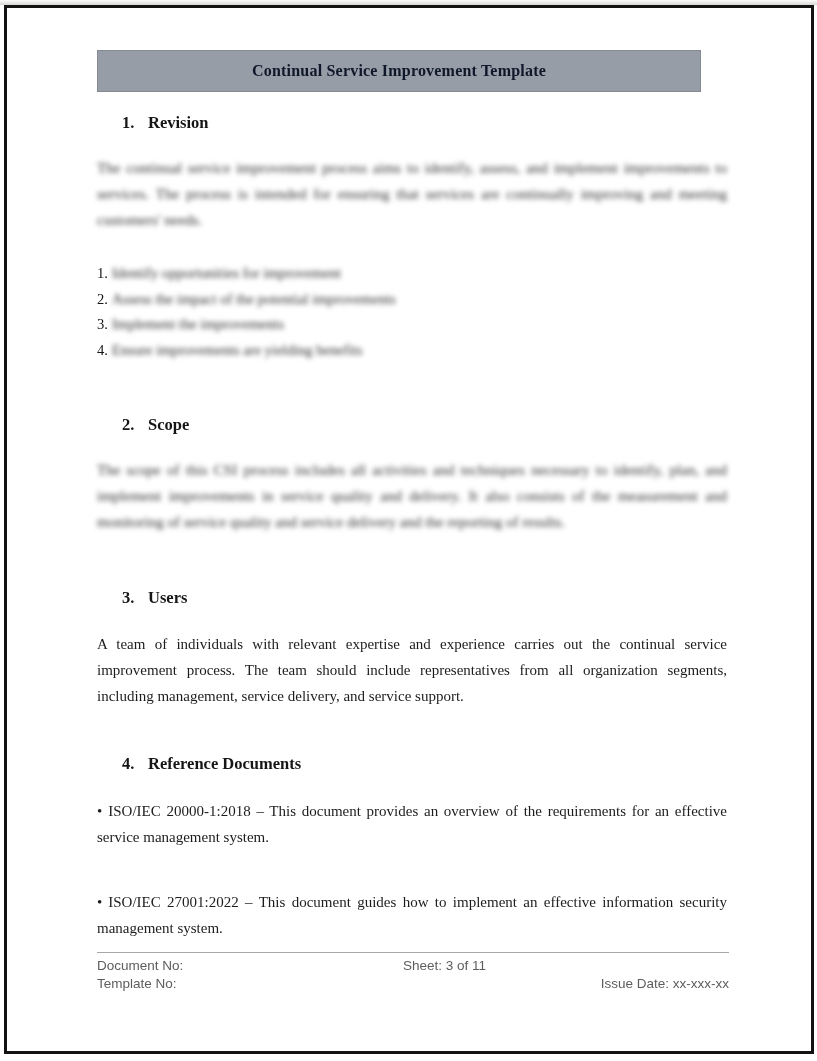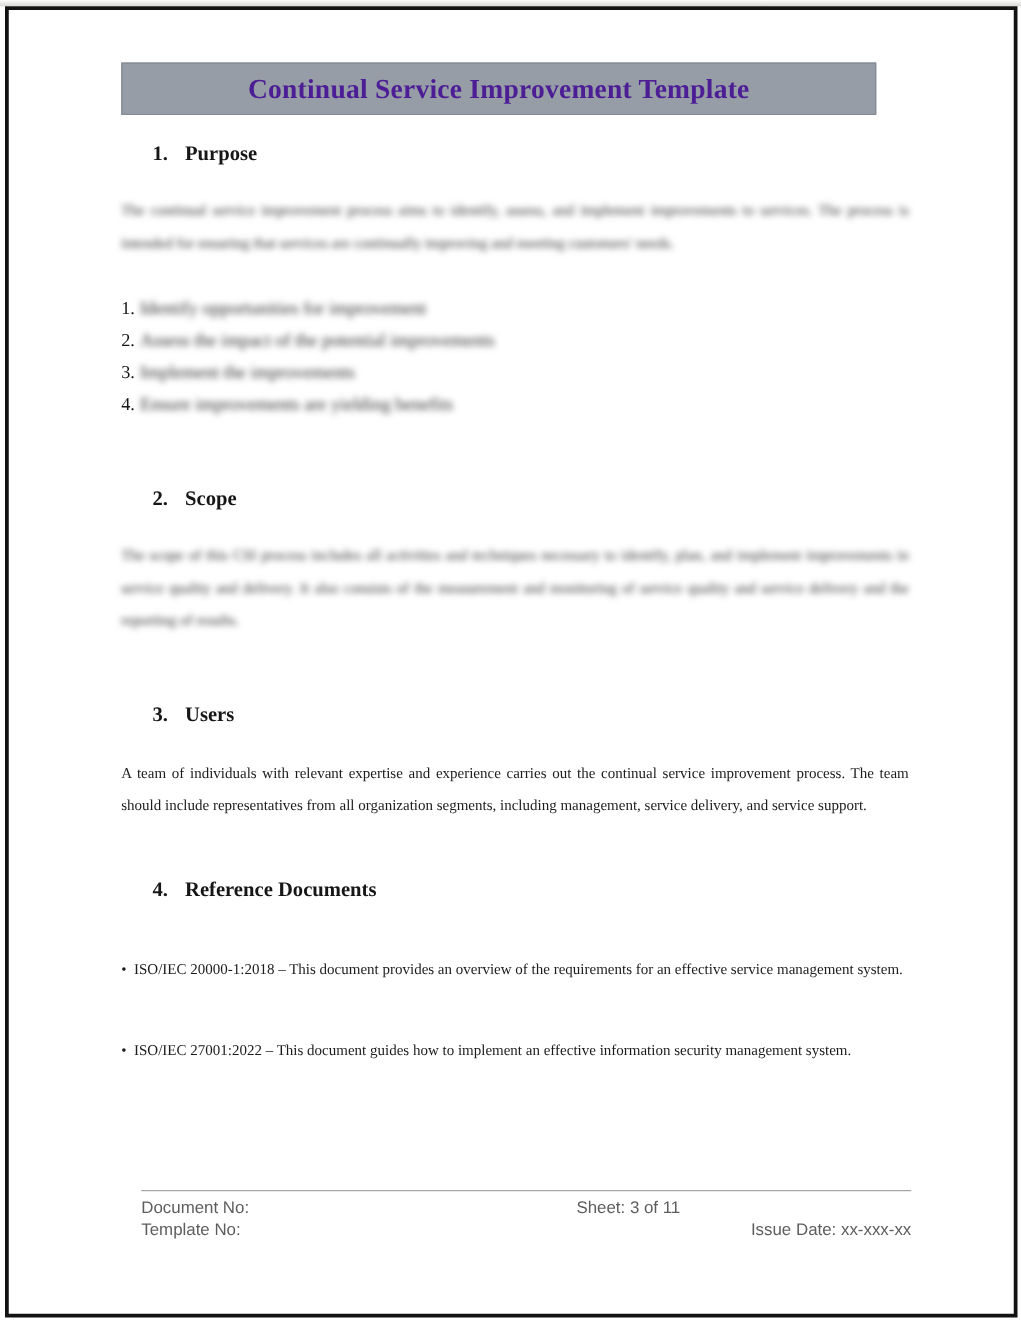--- a/index.html
+++ b/index.html
@@ -19,74 +19,74 @@
   .content{
     position:absolute;left:90px;right:84px;top:0;bottom:0;
   }
   .banner{
     margin-top:42px;width:602px;height:40px;
     background:var(--banner-bg,#969da6);
     border:1px solid var(--banner-border,#848b95);
     display:flex;align-items:center;justify-content:center;
   }
   .banner-title{
-    color:#4c1d95;font-size:22px;font-weight:bold;letter-spacing:.2px;
+    color:#0f172a;font-size:16px;font-weight:bold;letter-spacing:.2px;
   }
   h2.sec-head{
     margin:0;padding-left:25px;display:flex;align-items:baseline;
     font-size:16.5px;font-weight:bold;color:#161616;
   }
   h2.sec-head .num{display:inline-block;min-width:26px;}
   .sec-head.h1{margin-top:21px;}
   .body-par{
-    margin:0;font-size:12px;line-height:26px;color:#1c1c1c;
+    margin:0;font-size:15px;line-height:26px;color:#1c1c1c;
     text-align:justify;
   }
   .blur{filter:blur(2.7px);color:#303030;}
   .par-purpose{margin-top:22px;}
   .num-list{margin-top:28px;}
   .num-item{display:flex;line-height:25.5px;font-size:14.6px;color:#1c1c1c;}
   .num-item .li-num{width:15px;flex:0 0 15px;color:#161616;}
   .num-item .li-text{filter:blur(2.5px);color:#2e2e2e;}
   .sec-head.h2{margin-top:52px;}
   .par-scope{margin-top:22px;}
   .sec-head.h3{margin-top:53px;}
   .par-users{margin-top:23px;}
   .sec-head.h4{margin-top:45px;}
   .bullet-par{margin:0;text-align:justify;}
-  .bullet-par.b1{margin-top:40px;}
+  .bullet-par.b1{margin-top:24px;}
   .bullet-par.b2{margin-top:39px;}
   .bullet-glyph{margin-right:6px;}
   .footer{
-    position:absolute;left:16px;right:-2px;bottom:58px;
+    position:absolute;left:0;right:-2px;bottom:58px;
     border-top:1px solid var(--rule,#a7a7a7);
     font-family:"Liberation Sans","DejaVu Sans",sans-serif;
     font-size:13.5px;color:var(--footer-text,#5d5d5d);
     padding-top:4px;
   }
   .footer-row{display:flex;line-height:18px;}
   .footer-row .cell-left{flex:0 0 40%;}
-  .footer-row .cell-mid{flex:1;text-align:right;}
+  .footer-row .cell-mid{flex:1;text-align:center;}
   .footer-row .cell-right{flex:1;text-align:right;}
 </style>
 </head>
 <body>
 
 <div class="top-strip"></div>
 
 <div class="page">
   <div class="content">
 
     <div class="banner">
       <span class="banner-title">Continual Service Improvement Template</span>
     </div>
 
     <h2 class="sec-head h1">
       <span class="num">1.</span>
-      <span>Purpose</span>
+      <span>Revision</span>
     </h2>
 
     <p class="body-par blur par-purpose">The continual service improvement process aims to identify, assess, and implement improvements to services. The process is intended for ensuring that services are continually improving and meeting customers' needs.</p>
 
     <div class="num-list">
       <div class="num-item">
         <span class="li-num">1.</span>
         <span class="li-text">Identify opportunities for improvement</span>
       </div>
       <div class="num-item">

